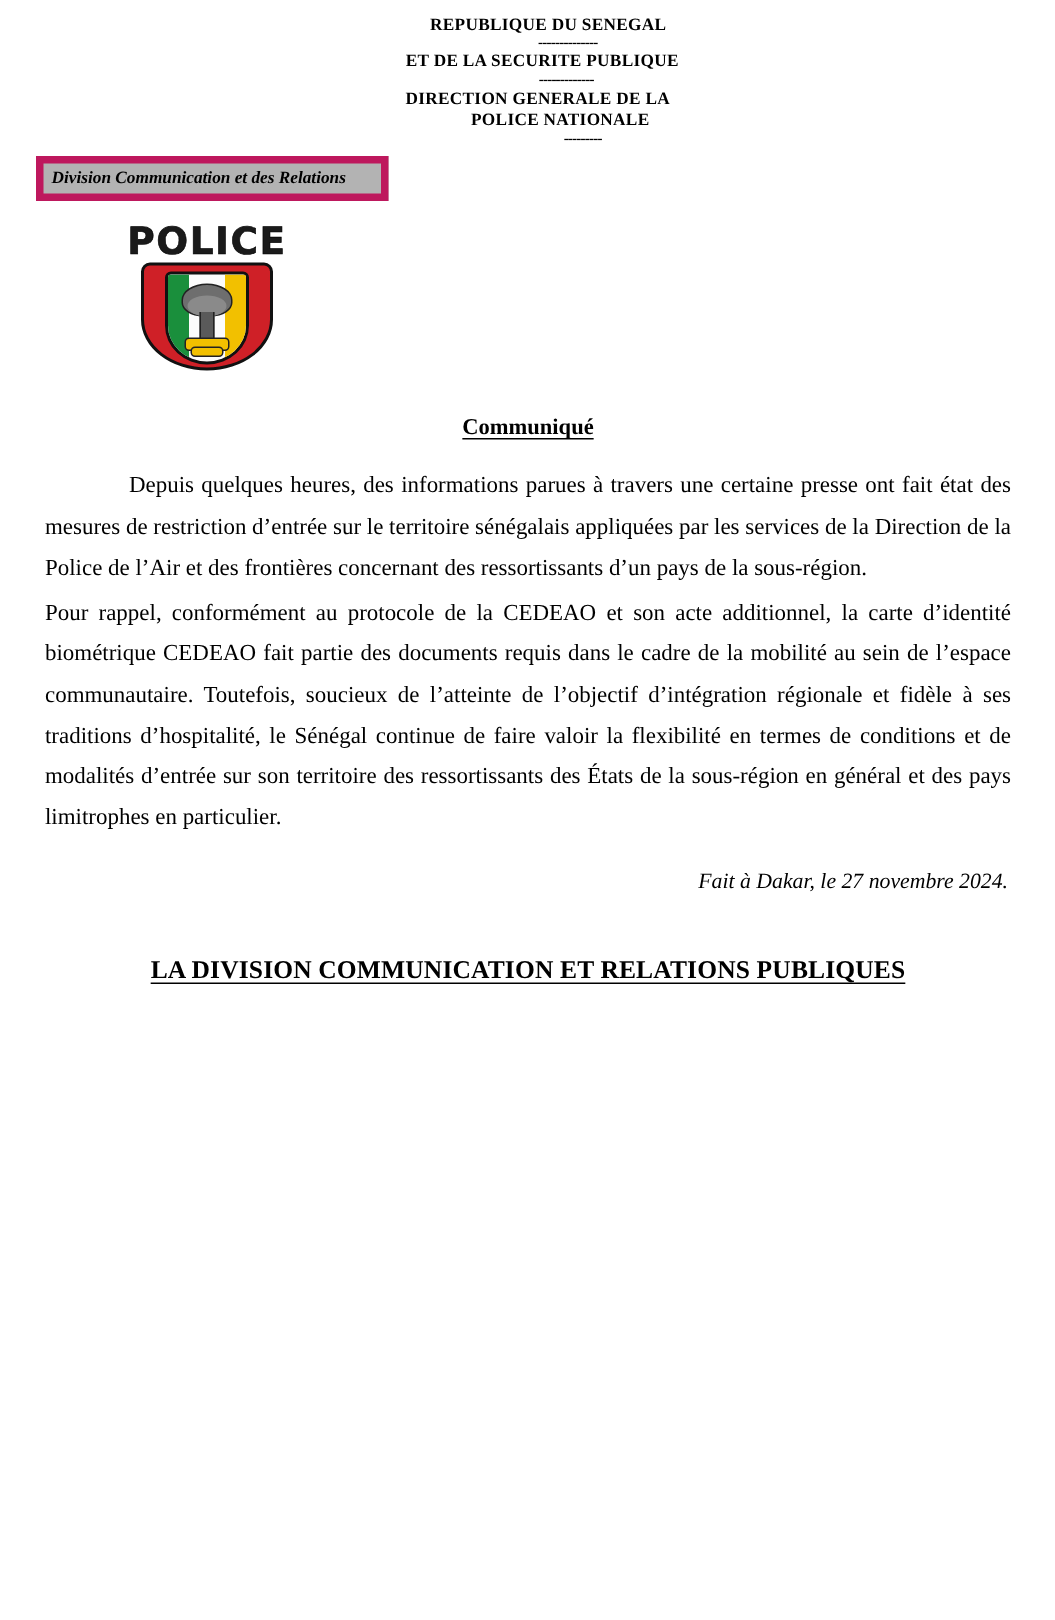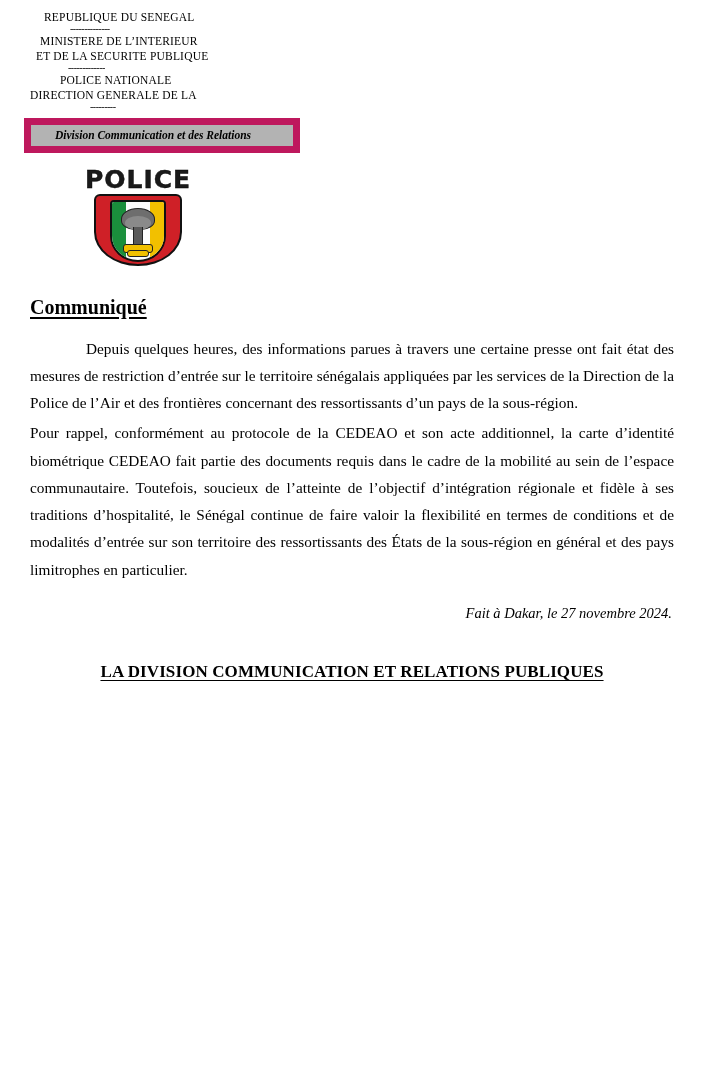--- a/index.html
+++ b/index.html
@@ -19,46 +19,47 @@
     width: 703px;
     height: 1080px;
     position: relative;
     box-sizing: border-box;
     padding: 10px 16px 0 16px;
   }
 
   
   .letterhead {
     margin-left: 14px;
-    font-weight: normal;
+    font-weight: bold;
     font-size: 11.5px;
     line-height: 1.25;
     letter-spacing: 0.2px;
+    text-align: center;
   }
   .lh-line {
     white-space: pre;
   }
   .lh-rule {
     font-size: 10px;
     line-height: 1.0;
     letter-spacing: -0.5px;
   }
   .lh-indent-1 { padding-left: 14px; }
   .lh-indent-2 { padding-left: 0px; }
   .lh-indent-3 { padding-left: 30px; }
   .lh-rule-1 { padding-left: 40px; }
   .lh-rule-2 { padding-left: 38px; }
   .lh-rule-3 { padding-left: 32px; }
 
   .division-box {
     margin-top: 6px;
     margin-left: 8px;
-    width: 276px;
+    width: 235px;
     background: #b3b3b3;
-    border: 7px solid #be185d;
+    border: 5px solid #be185d;
     text-align: center;
     font-style: italic;
     font-weight: bold;
     font-size: 11.5px;
     line-height: 1.3;
     padding: 3px 20px 3px 2px;
     box-sizing: border-box;
   }
 
   
@@ -161,23 +162,23 @@
     border-radius: 3px;
     box-sizing: border-box;
   }
 
   
   .content {
     margin-top: 30px;
     padding: 0 13px 0 14px;
   }
   .doc-title {
-    text-align: left;
-    font-weight: bold;
-    font-size: 20px;
+    text-align: center;
+    font-weight: bold;
+    font-size: 15px;
     text-decoration: underline;
     text-underline-offset: 3px;
     margin-bottom: 16px;
   }
   .objet-line {
     font-weight: bold;
     font-size: 16.5px;
     line-height: 1.45;
     text-align: left;
     margin-bottom: 14px;
@@ -215,25 +216,24 @@
   }
 </style>
 </head>
 <body>
 
 <div class="page">
 
   <div class="letterhead">
     <div class="lh-line lh-indent-1">REPUBLIQUE DU SENEGAL</div>
     <div class="lh-line lh-rule lh-rule-1">--------------</div>
-    <div class="lh-line lh-indent-2" style="padding-left:10px">MINISTERE DE L’INTERIEUR</div>
     <div class="lh-line lh-indent-2" style="padding-left:6px">ET DE LA SECURITE PUBLIQUE</div>
     <div class="lh-line lh-rule lh-rule-2">-------------</div>
+    <div class="lh-line" style="padding-left:0px">DIRECTION GENERALE DE LA</div>
     <div class="lh-line lh-indent-3">POLICE NATIONALE</div>
-    <div class="lh-line" style="padding-left:0px">DIRECTION GENERALE DE LA</div>
     <div class="lh-line lh-rule lh-rule-3" style="padding-left:60px">---------</div>
   </div>
 
   <div class="division-box">
     <div>Division Communication et des Relations</div>
   </div>
 
   <div class="logo-wrap">
     <div class="logo-word">POLICE</div>
     <div class="shield">

